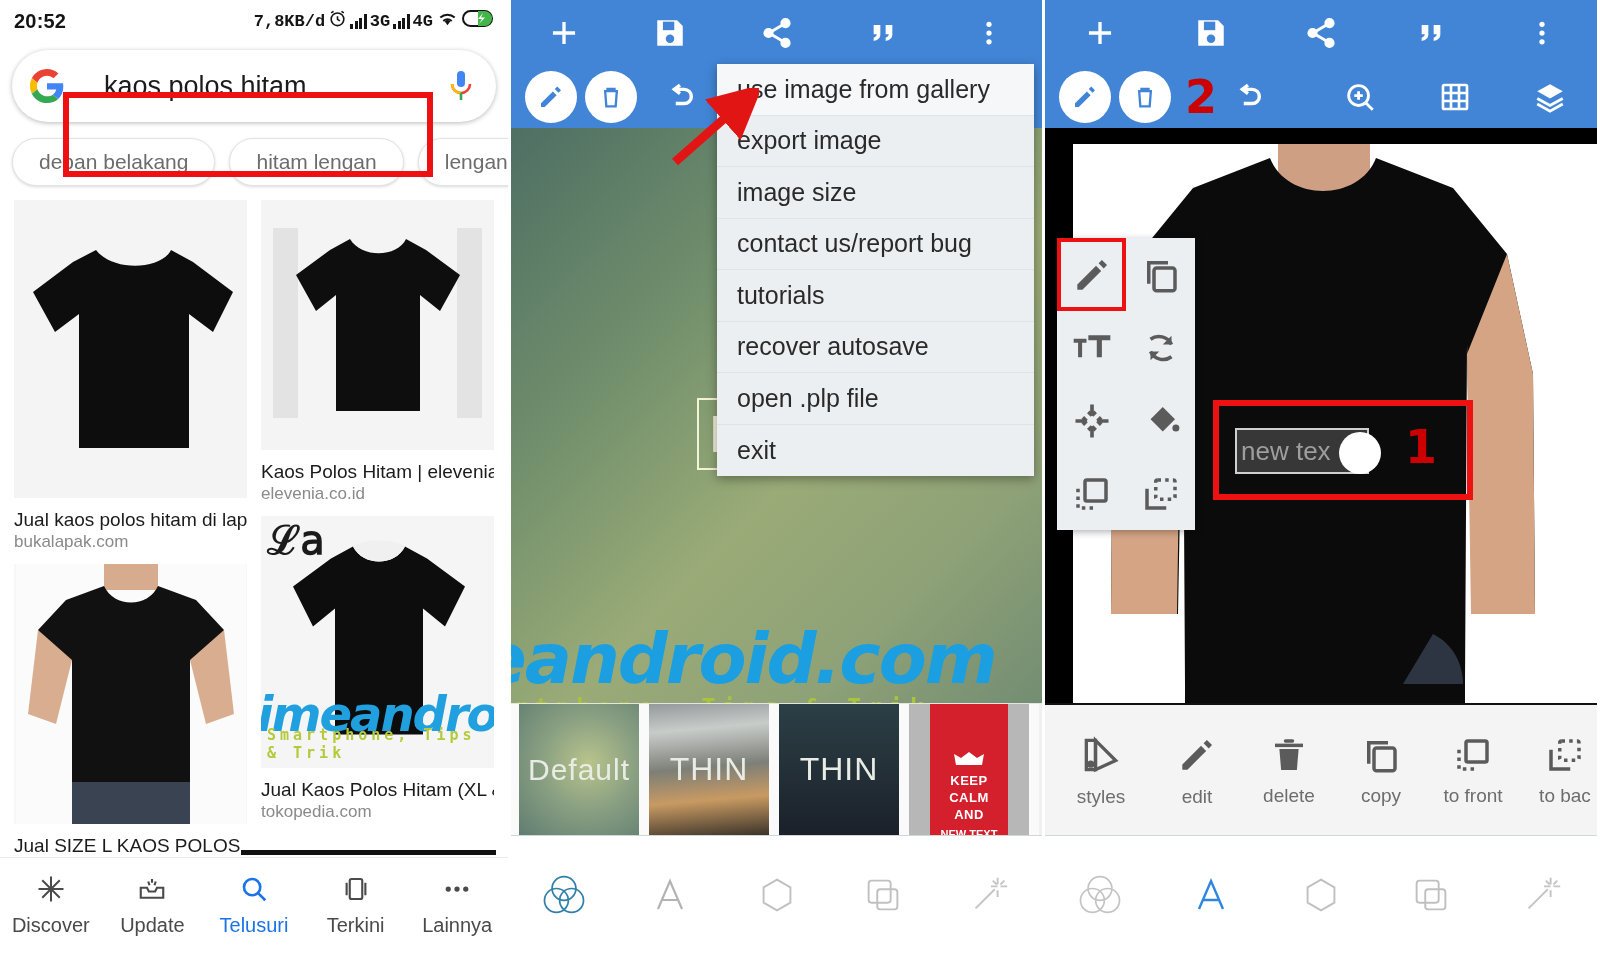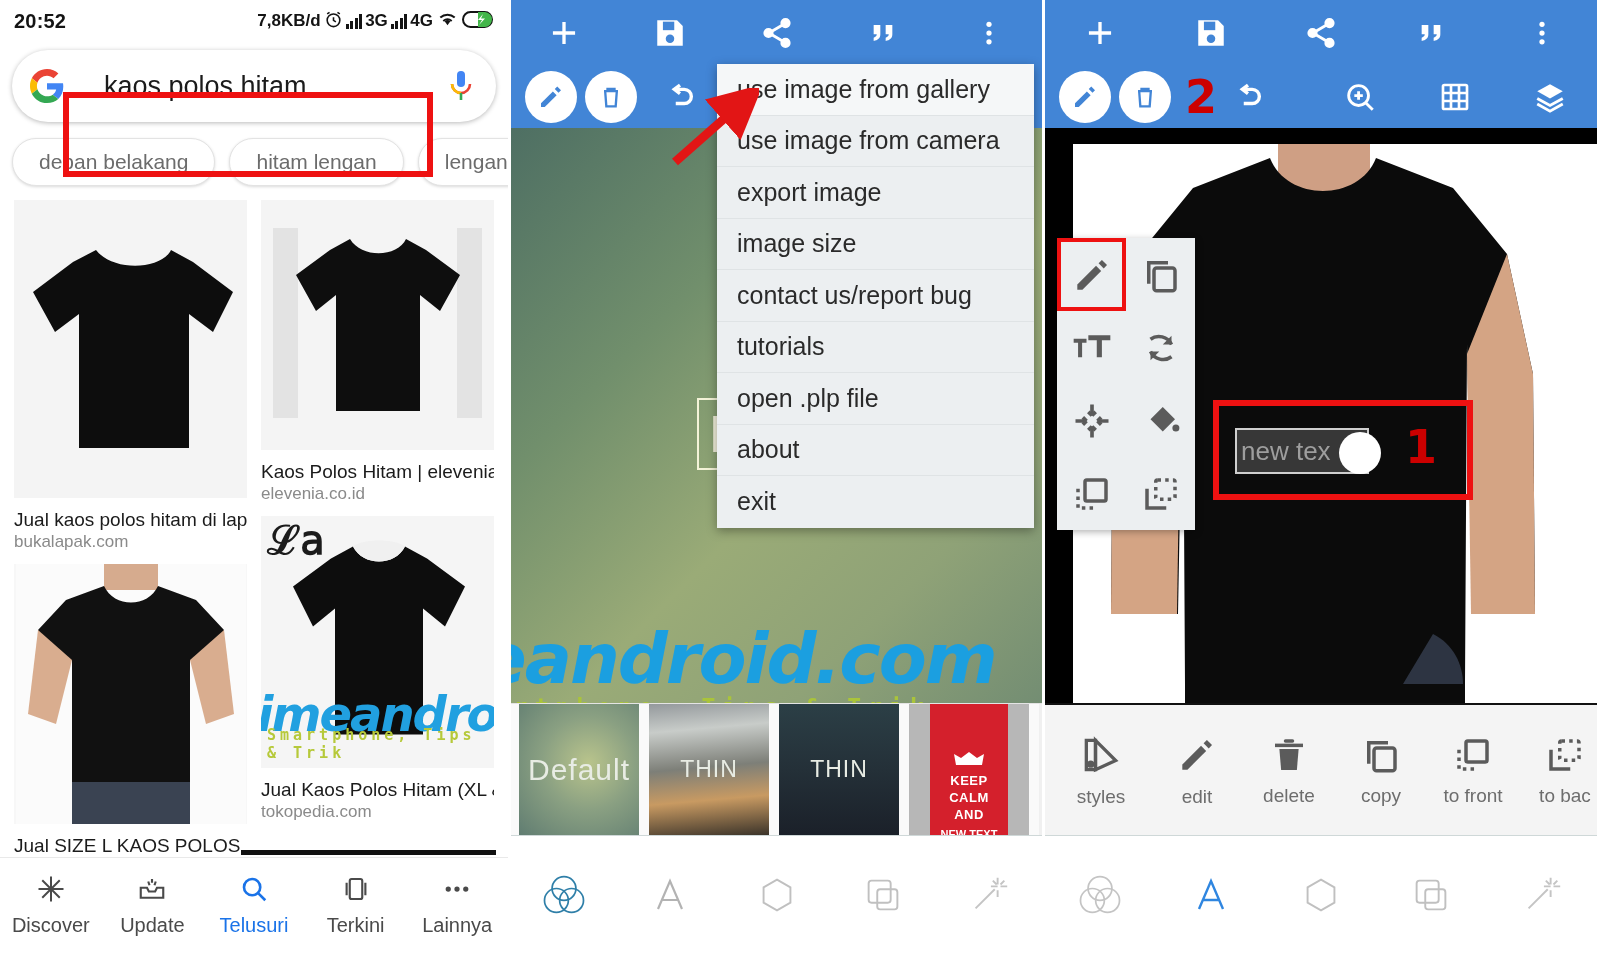--- a/index.html
+++ b/index.html
@@ -10,21 +10,21 @@
   
   .panel { position:relative; height:953px; overflow:hidden; background:#fff; }
   .p1 { width:508px; }
   .p2 { width:534px; border-left:3px solid #ffffff; }
   .p3 { width:555px; border-left:3px solid #ffffff; }
 
   
   .statusbar { height:42px; display:flex; align-items:center; justify-content:space-between;
                padding:0 12px 0 14px; background:#fff; }
   .sb-time { font-size:20px; font-weight:bold; color:#141414; letter-spacing:.2px; }
-  .sb-right { display:flex; align-items:center; gap:3px; }
+  .sb-right { display:flex; align-items:center; gap:3px;font-family:Liberation Mono, monospace; }
   .sb-right .txt { font-size:17px; font-weight:bold; color:#141414; }
   .ico { display:inline-block; }
   .bars { display:inline-flex; align-items:flex-end; gap:1.5px; height:15px; }
   .bars i { display:block; width:3px; background:#141414; }
   .bars i:nth-child(1){height:5px}.bars i:nth-child(2){height:8px}
   .bars i:nth-child(3){height:11px}.bars i:nth-child(4){height:15px}
 
   .searchwrap { position:relative; padding:8px 12px 10px; }
   .searchbar { height:72px; border-radius:38px; background:#fff;
                box-shadow:0 1px 5px rgba(0,0,0,.28); display:flex; align-items:center;
@@ -99,21 +99,21 @@
            display:flex; align-items:center; justify-content:center; }
   .t1 { background:radial-gradient(circle at 58% 45%,#b9c48c 0%,#8aa082 45%,#5d7a70 100%); }
   .t2 { background:linear-gradient(175deg,#8d9296 0%,#c8ccc9 22%,#7d7f78 48%,#c89a62 70%,#2a2723 100%); }
   .t3 { background:linear-gradient(180deg,#2c4047 0%,#243038 50%,#1a1f28 100%); }
   .t4 { background:#b7b7b7; }
   .t4 .keep { width:78px; height:100%; background:#d4202c; color:#fff; display:flex;
               flex-direction:column; align-items:center; justify-content:flex-end; gap:2px; }
   .keep .kl { font-size:13px; font-weight:bold; letter-spacing:.5px; }
   .keep .nt { font-size:11px; font-weight:bold; margin-top:4px; }
   .thumb .tlabel { font-size:30px; color:#e8ece4; font-weight:300; letter-spacing:1px; }
-  .thumb .tlabel.sm { font-size:23px; }
+  .thumb .tlabel.sm { font-size:32px; }
 
   .tabbar { position:absolute; left:0; bottom:0; width:100%; height:118px; background:#fff;
             border-top:1px solid #cfd8d8; display:flex; align-items:center; }
   .tab { flex:1; display:flex; align-items:center; justify-content:center; }
 
   
   .canvas3 { position:absolute; left:0; top:128px; width:100%; height:614px; background:#000; }
   .photo3 { position:absolute; left:28px; top:16px; width:100%; height:560px; background:#fff; overflow:hidden; }
   .toolpal { position:absolute; left:12px; top:110px; width:138px; background:#eceff1;
              box-shadow:1px 2px 7px rgba(0,0,0,.3); z-index:30;
@@ -404,27 +404,26 @@
       <defs>
           <marker id="ah" markerWidth="6" markerHeight="6" refX="3" refY="3" orient="auto">
         <path d="M0,0 L6,3 L0,6 z" fill="#e21515"></path>
           </marker>
         </defs>
       <line x1="6" y1="74" x2="74" y2="14" stroke="#e21515" stroke-width="9" marker-end="url(#ah)"></line>
     </svg>
 
     <div class="menu">
       <div class="mi first">use image from gallery</div>
-      <div class="mi">use image from camera</div>
       <div class="mi">export image</div>
       <div class="mi">image size</div>
       <div class="mi">contact us/report bug</div>
       <div class="mi">tutorials</div>
+      <div class="mi">recover autosave</div>
       <div class="mi">open .plp file</div>
-      <div class="mi">about</div>
       <div class="mi">exit</div>
     </div>
 
     <div class="thumbs">
       <div class="thumb t1">
         <span class="tlabel">Default</span>
       </div>
       <div class="thumb t2">
         <span class="tlabel sm">THIN</span>
       </div>

